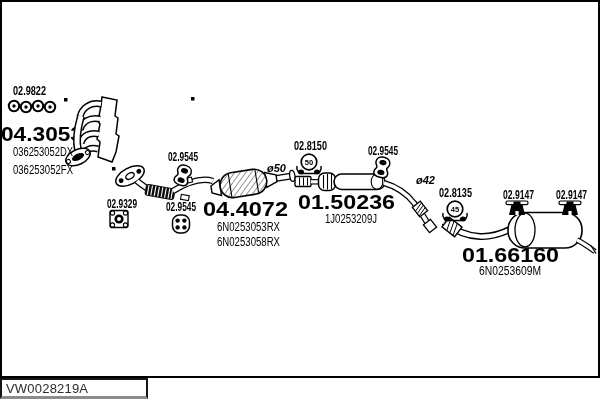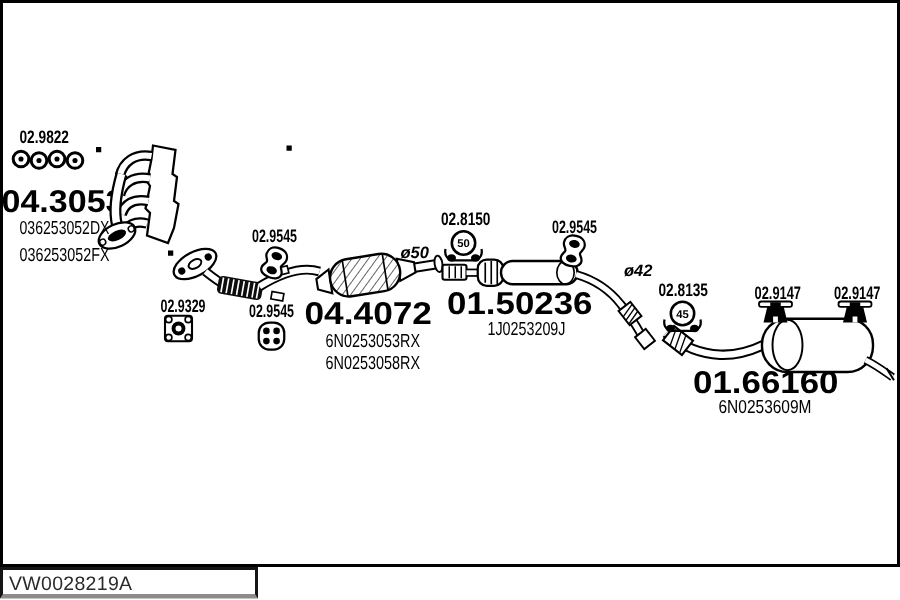--- a/index.html
+++ b/index.html
@@ -1,21 +1,21 @@
 <!DOCTYPE html>
 <html><head>
 <meta charset="utf-8">
 <style>
   html,body{margin:0;padding:0;background:#fff;}
   body{width:600px;height:400px;position:relative;overflow:hidden;
        font-family:"Liberation Sans",sans-serif;}
   .stage{position:absolute;left:0;top:0;width:600px;height:400px;}
   .frame{position:absolute;left:0;top:0;width:600px;height:378px;
          border:2px solid #000;box-sizing:border-box;}
-  .footer-box{position:absolute;left:0;top:378px;width:172px;height:21px;
+  .footer-box{position:absolute;left:0;top:378px;width:148px;height:21px;
          box-sizing:border-box;border:2px solid #151515;border-bottom:3px solid #8c8c8c;
          background:#fff;display:flex;align-items:center;padding-left:4px;
          font-size:13px;color:#2b2b2b;letter-spacing:0.2px;}
   svg{position:absolute;left:0;top:0;}
   svg text{fill:#000;}
   .lbl{font-size:12px;font-weight:bold;}
   .big{font-size:21px;font-weight:bold;}
   .oe{font-size:12.5px;}
   .dia{font-size:11px;font-weight:bold;font-style:italic;}
   .cnum{font-size:7.5px;font-weight:bold;text-anchor:middle;}

